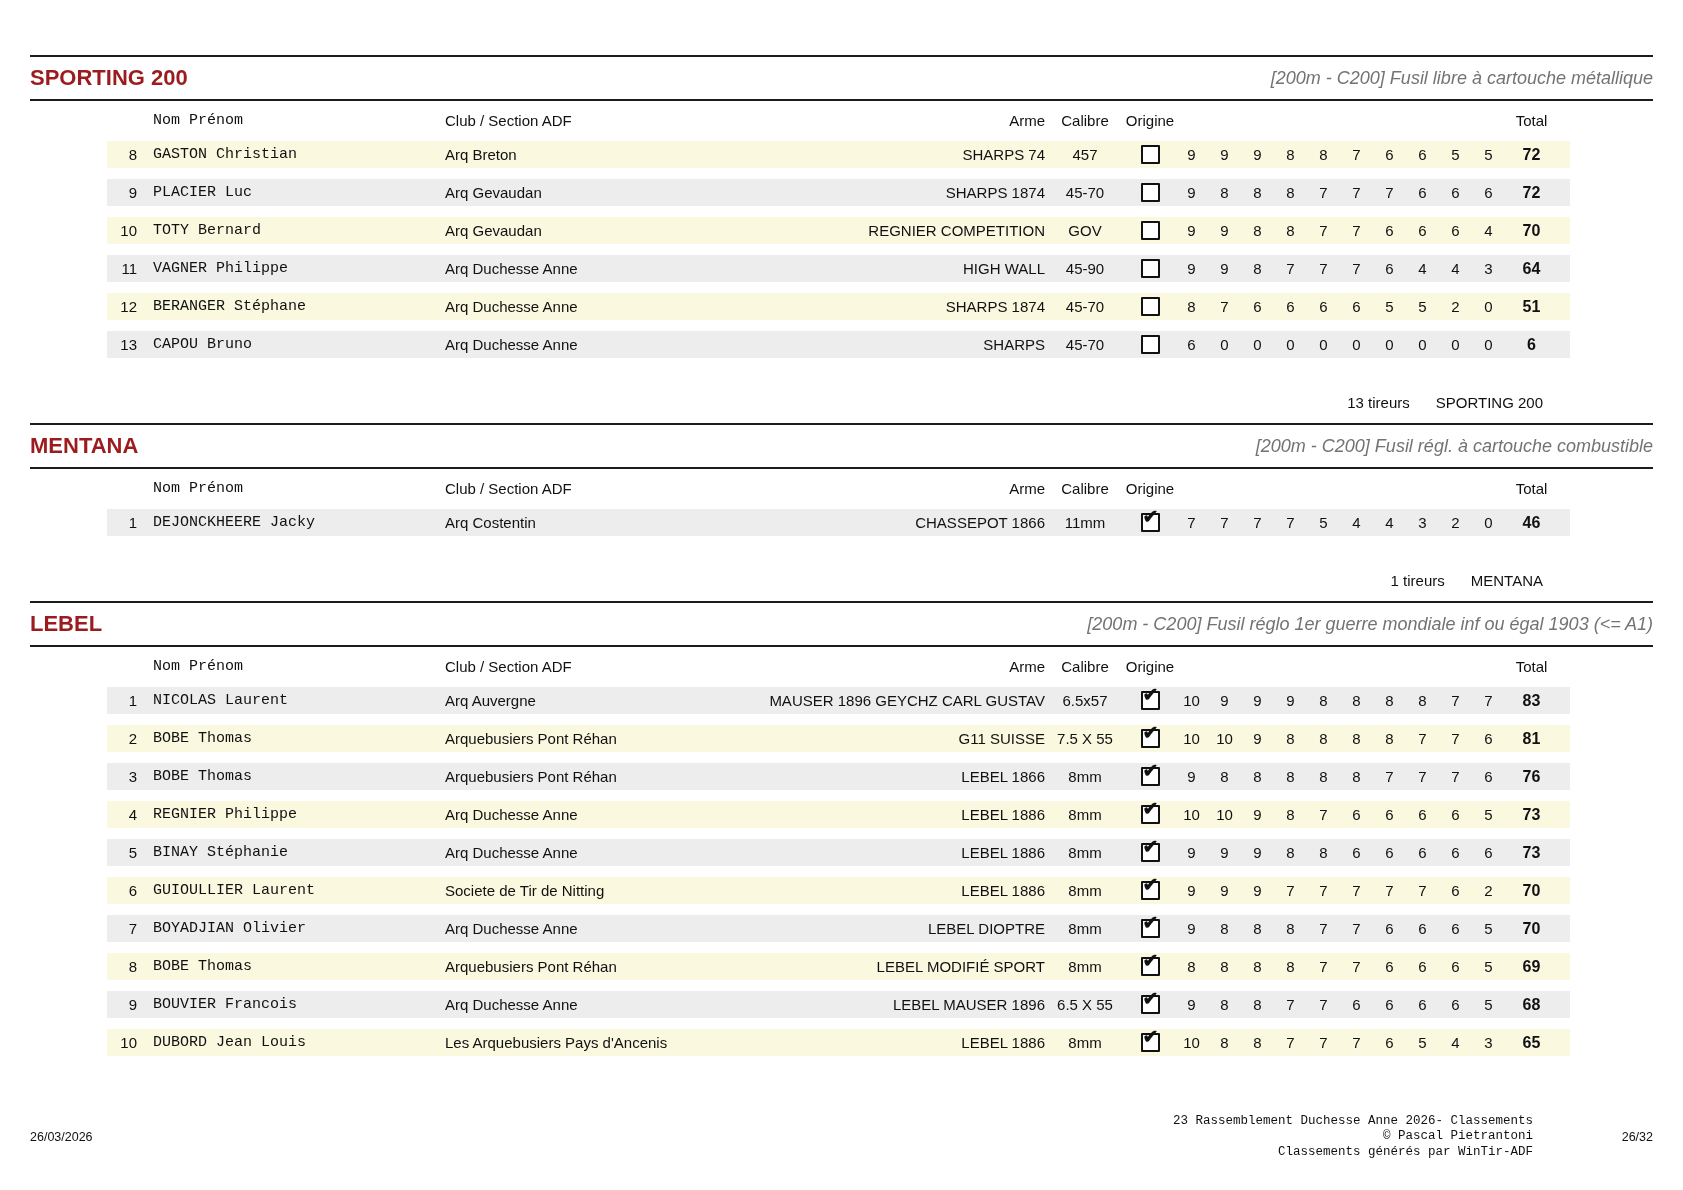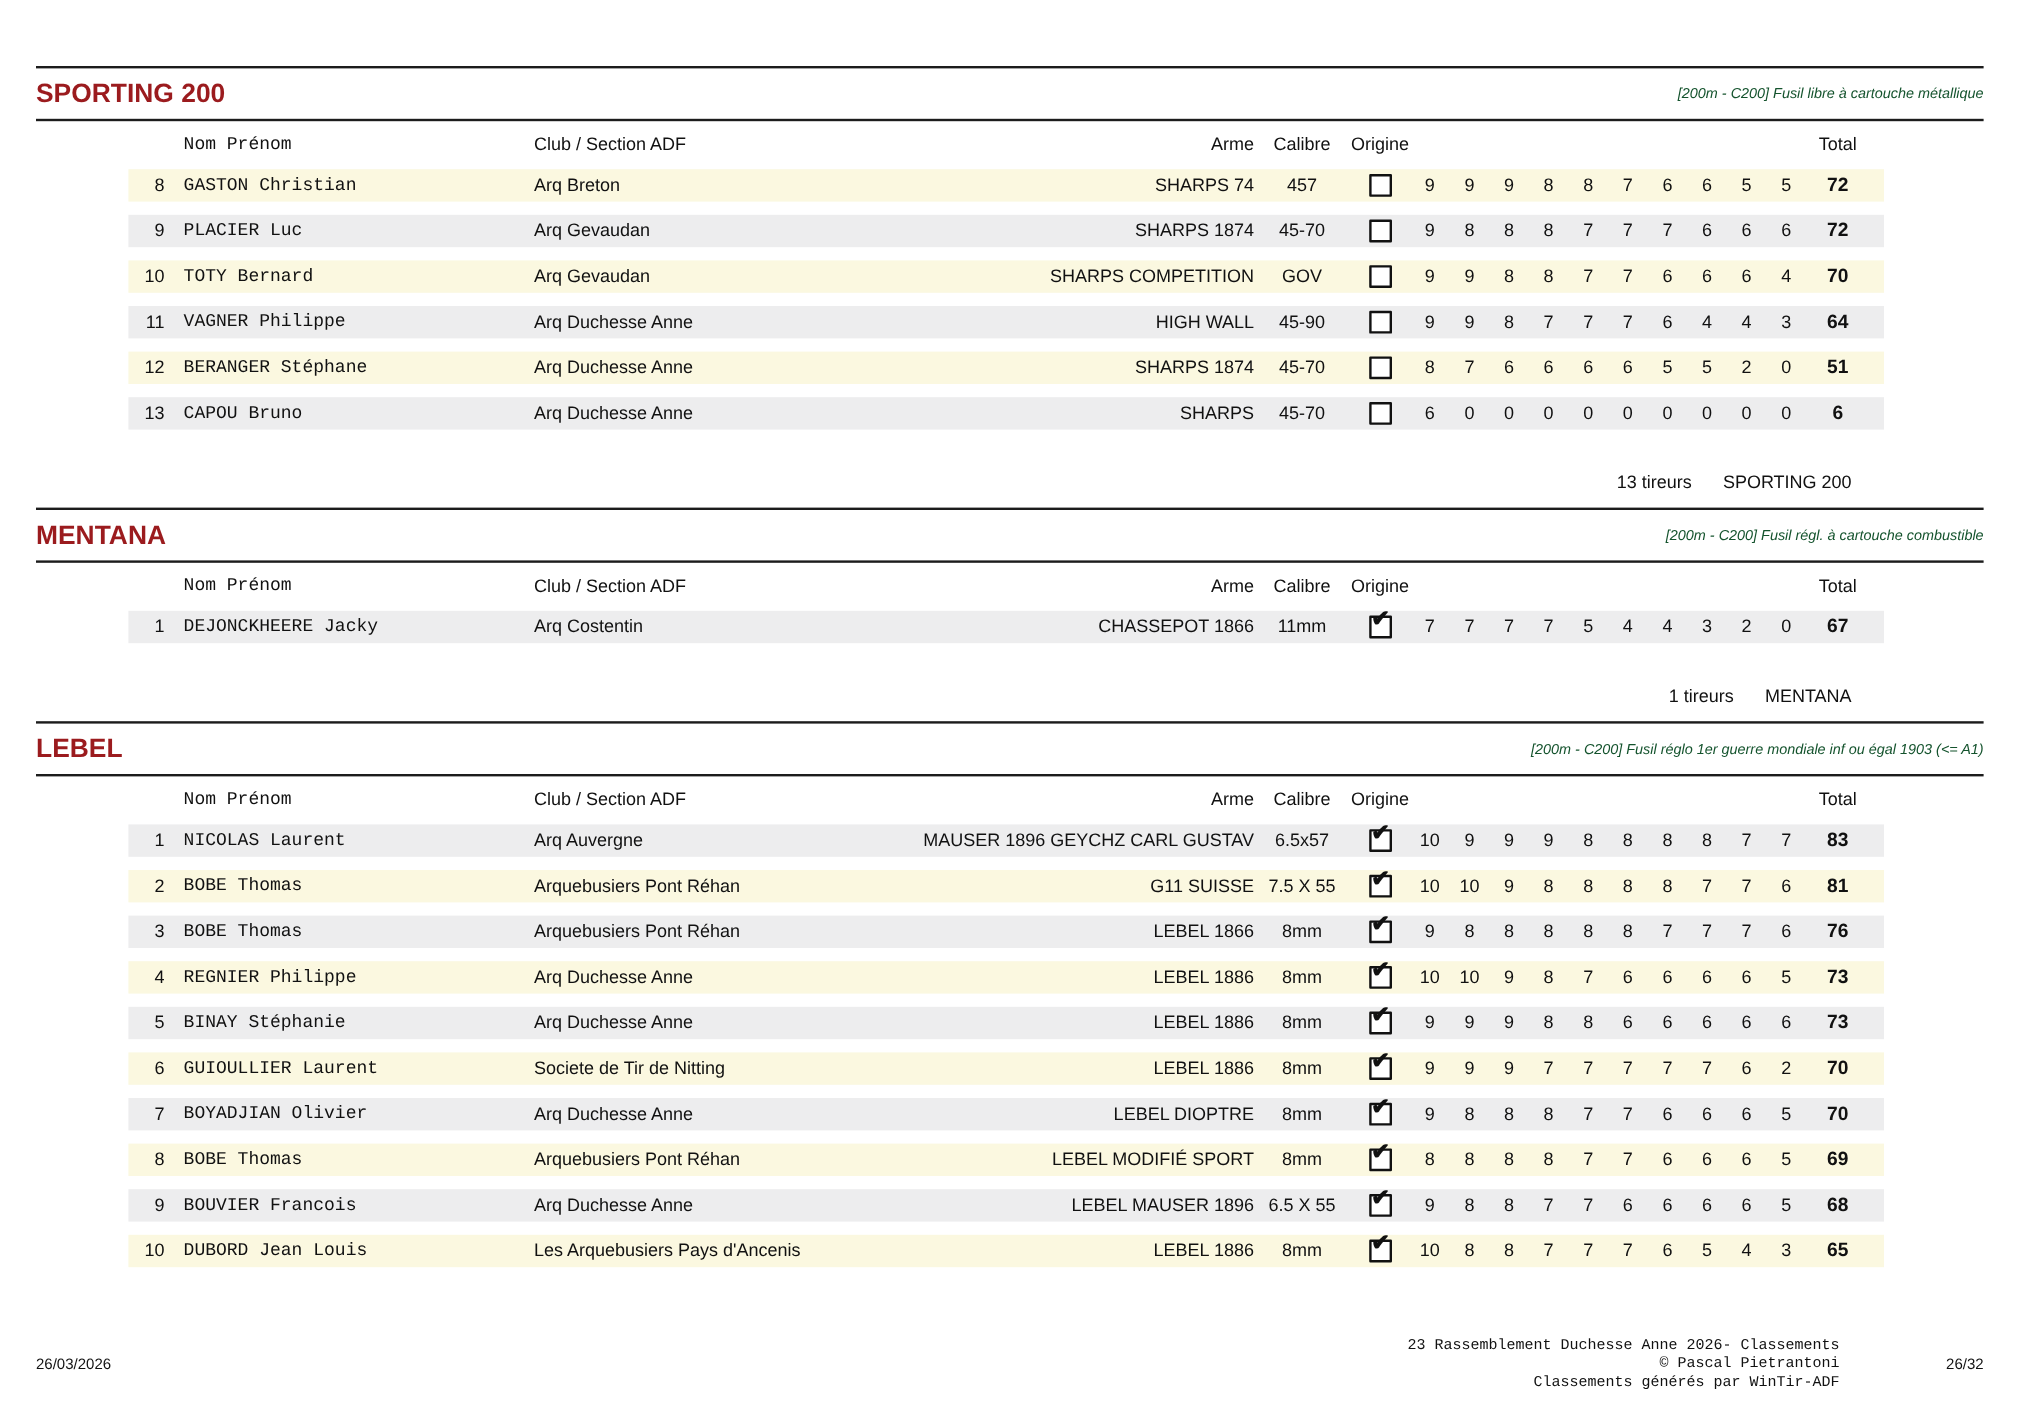--- a/index.html
+++ b/index.html
@@ -4,21 +4,21 @@
 <style>
   html,body { margin:0; padding:0; }
   body {
     width:1683px; height:1190px; background:#ffffff; overflow:hidden;
     font-family:"Liberation Sans", sans-serif; color:#111; position:relative;
   }
   .page { padding:36px 30px 0 30px;margin-top:19px; }
   .rule { height:2px; background:#1c1c1c; }
   .section-head { display:flex; justify-content:space-between; align-items:center; height:42px; }
   .section-title { margin:0; font-size:22px; font-weight:bold; color:#9b1b1e; }
-  .section-subtitle { font-size:12px; font-style:italic; color:#14532d; }
+  .section-subtitle { font-size:18px; font-style:italic; color:#737373; }
   .tbl { margin-left:77px; width:1463px; }
   .thead, .row { display:flex; align-items:center; font-size:15px; }
   .thead { height:34px; margin-top:2px; margin-bottom:4px; }
   .row { height:27px; margin-bottom:11px; }
   .row.even { background:#fbf8e0; }
   .row.odd  { background:#ededee; }
   .c { flex:none; box-sizing:border-box; }
   .c.rank    { width:38px;  text-align:right; padding-right:8px; }
   .c.name    { width:300px; padding-left:8px;font-family:Liberation Mono, monospace; }
   .c.club    { width:270px; }
@@ -108,21 +108,21 @@
                 <span class="s">6</span>
                 <span class="s">6</span>
               </div>
     <div class="c total">72</div>
   </div>
 
   <div class="row even">
     <div class="c rank">10</div>
     <div class="c name">TOTY Bernard</div>
     <div class="c club">Arq Gevaudan</div>
-    <div class="c arme">SHARPS COMPETITION</div>
+    <div class="c arme">REGNIER COMPETITION</div>
     <div class="c calibre">GOV</div>
     <div class="c origine">
       <span class="cb"></span>
     </div>
     <div class="c scores">
                 <span class="s">9</span>
                 <span class="s">9</span>
                 <span class="s">8</span>
                 <span class="s">8</span>
                 <span class="s">7</span>
@@ -248,21 +248,21 @@
                 <span class="s">7</span>
                 <span class="s">7</span>
                 <span class="s">7</span>
                 <span class="s">5</span>
                 <span class="s">4</span>
                 <span class="s">4</span>
                 <span class="s">3</span>
                 <span class="s">2</span>
                 <span class="s">0</span>
               </div>
-    <div class="c total">67</div>
+    <div class="c total">46</div>
   </div>
 </div>
     </div>
     <div class="summary">
       <span class="summary-count">1 tireurs</span><span class="summary-name">MENTANA</span>
     </div>
   </section>
 
   <section class="tbl-section">
     <div class="rule"></div>

